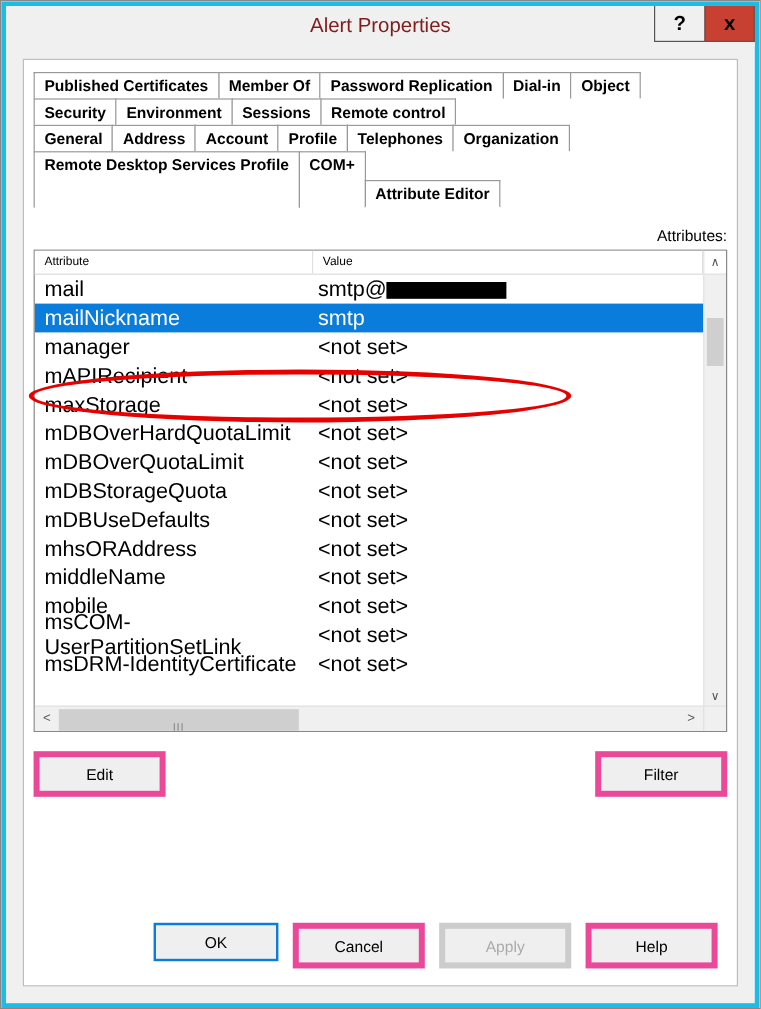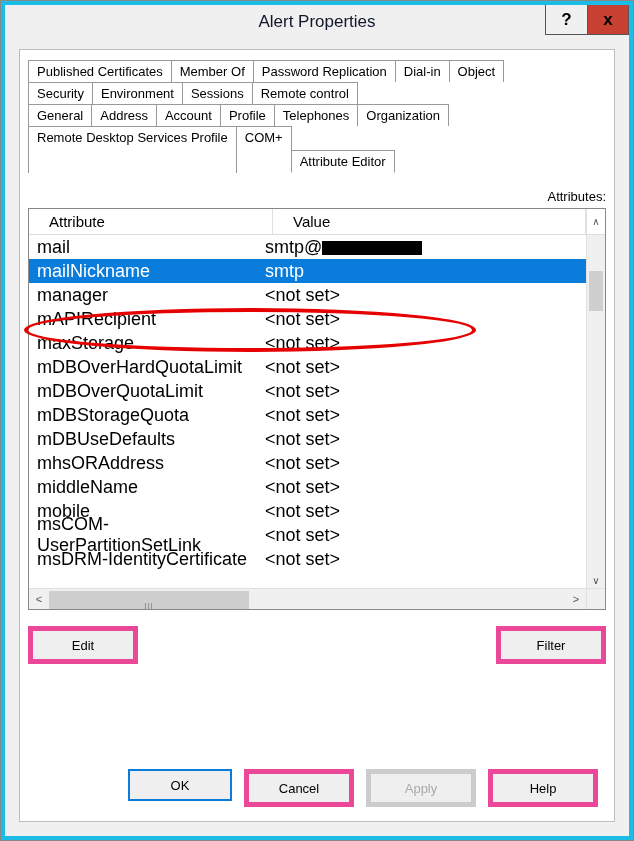--- a/index.html
+++ b/index.html
@@ -27,21 +27,21 @@
     display: flex;
     align-items: stretch;
     height: 34px;
     background: #f0f0f0;
     position: relative;
   }
   .titlebar .title {
     flex: 1;
     text-align: center;
     font-size: 17px;
-    color: #0f172a;
+    color: #7f1d1d;
     line-height: 34px;
   }
   .title-buttons {
     display: flex;
     position: absolute;
     right: 0;
     top: 0;
     height: 30px;
   }
   .title-btn {
@@ -70,20 +70,21 @@
     flex: 1;
     display: flex;
     flex-direction: column;
     padding: 10px 8px 10px 8px;
   }
   .tabs-wrap {
     margin-bottom: 8px;
   }
   .tab-row {
     display: flex;
+    font-weight: bold;
   }
   .tab {
     border: 1px solid #999;
     border-bottom: none;
     padding: 3px 8px;
     background: #fff;
     font-size: 13px;
     white-space: nowrap;
     margin-right: -1px;
     cursor: pointer;
@@ -115,22 +116,21 @@
     position: relative;
   }
   .lv-header {
     display: flex;
     border-bottom: 1px solid #ddd;
     background: #fff;
   }
   .lv-header .col {
     padding: 4px 8px;
     border-right: 1px solid #e0e0e0;
-    font-size: 15px;
-    margin-left: 12px;
+    font-size: 10px;
   }
   .col-attr { width: 232px; box-sizing: border-box; }
   .col-val { flex: 1; box-sizing: border-box; }
   .lv-scroll-up {
     width: 18px;
     border-left: 1px solid #e0e0e0;
     display: flex;
     align-items: center;
     justify-content: center;
     font-size: 10px;

